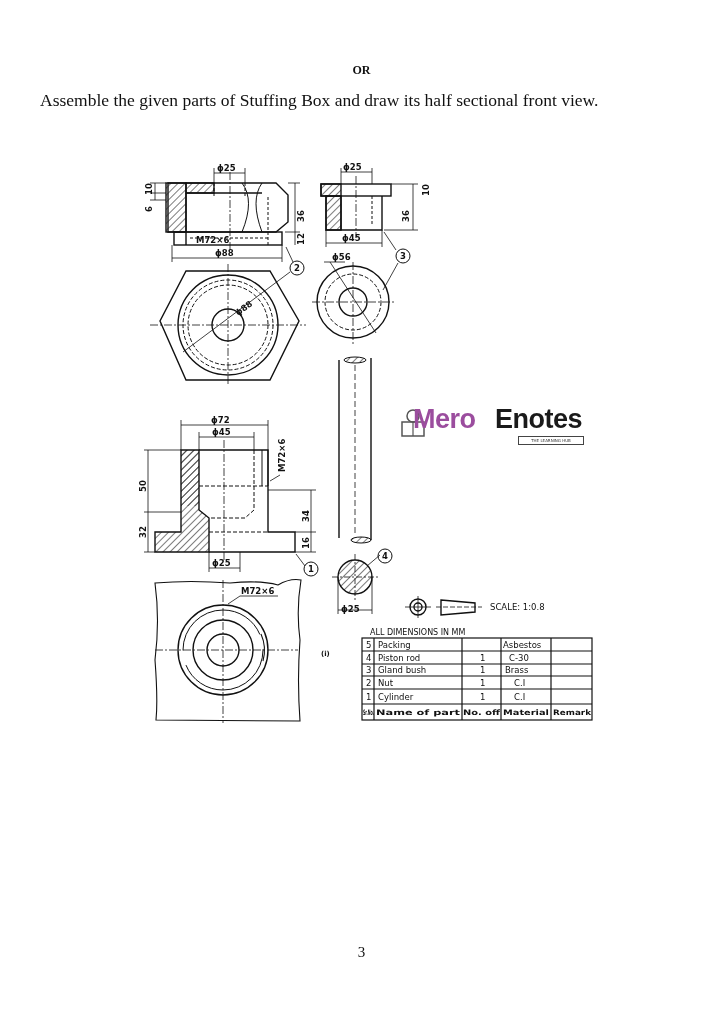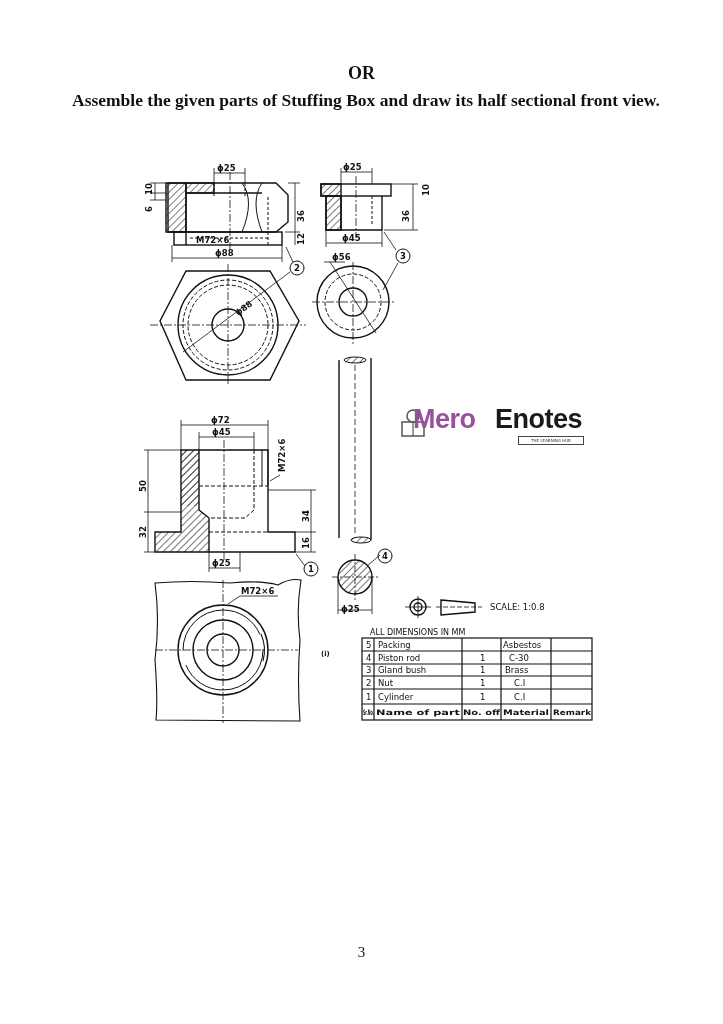--- a/index.html
+++ b/index.html
@@ -1,18 +1,18 @@
 <!DOCTYPE html>
 <html><head>
 <meta charset="utf-8">
 <style>
   html, body { margin:0; padding:0; background:#ffffff; }
   body { width:723px; height:1024px; position:relative; overflow:hidden; font-family:"Liberation Serif", serif; color:#111; }
-  .or { position:absolute; top:63px; left:0; width:723px; text-align:center; font-weight:bold; font-size:18px; }
-  .question { position:absolute; top:88px; left:72px; width:608px; font-size:17.5px; line-height:25px; text-align:justify; text-align-last:left;font-weight:bold; }
+  .or { position:absolute; top:63px; left:0; width:723px; text-align:center; font-weight:bold; font-size:12px; }
+  .question { position:absolute; top:88px; left:40px; width:608px; font-size:17.5px; line-height:25px; text-align:justify; text-align-last:left; }
   .drawing { position:absolute; left:0; top:0; }
   .pageno { position:absolute; top:944px; left:0; width:723px; text-align:center; font-size:15px; }
   svg text { font-family:"DejaVu Sans", sans-serif; fill:#111; }
   .logo { position:absolute; left:399px; top:402px; width:192px; height:46px; }
   .logo .mero { position:absolute; left:14px; top:2px; font-family:"Liberation Sans", sans-serif; font-size:27px; font-weight:bold; color:#9b4d9e; letter-spacing:-0.5px;}
   .logo .enotes { position:absolute; left:96px; top:2px; font-family:"Liberation Sans", sans-serif; font-size:27px; font-weight:bold; color:#1a1a1a; letter-spacing:-0.5px;text-align:right;}
   .logo .tag { position:absolute; left:119px; top:34px; width:64px; height:7px; border:1px solid #444; font-family:"DejaVu Sans", sans-serif; font-size:4px; line-height:7px; text-align:center; color:#333; }
 </style>
 </head>
 <body>

